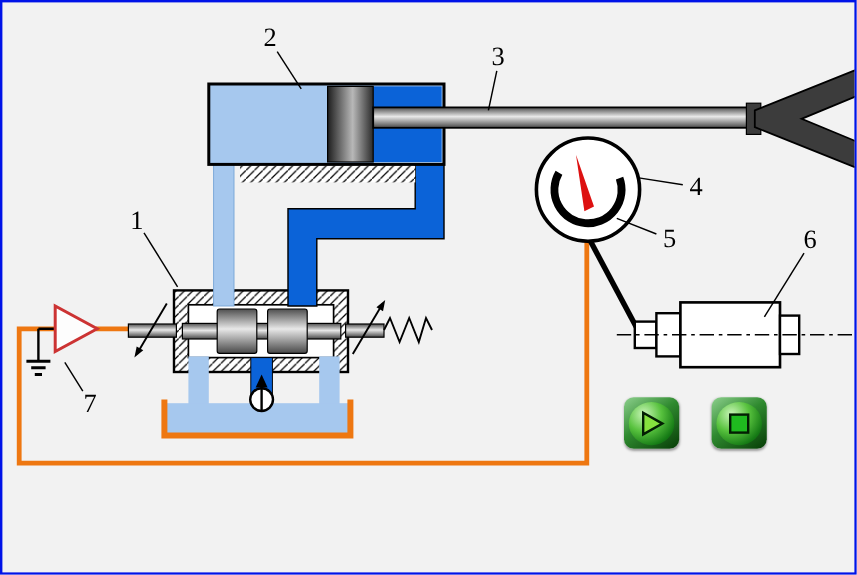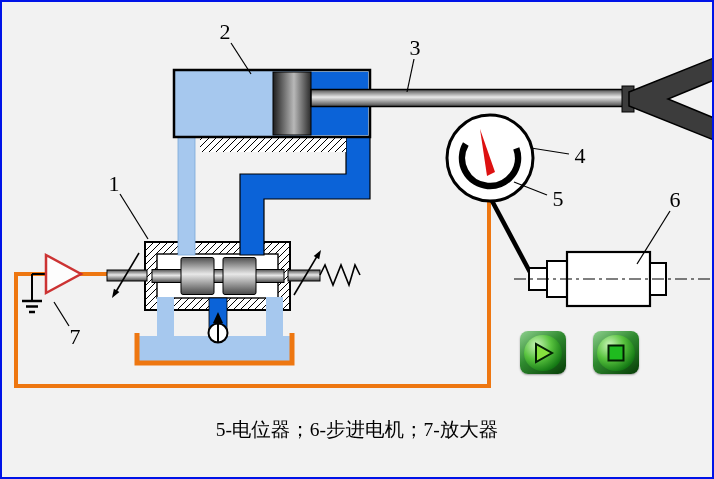--- a/index.html
+++ b/index.html
@@ -179,16 +179,15 @@
   </div>
   <div class="btn btn-stop">
     <div class="orb">
       <svg width="24" height="24">
         <rect x="4.5" y="4.5" width="15" height="15" fill="#1fbb1f" stroke="#031f03" stroke-width="2"></rect>
       </svg>
     </div>
   </div>
 
   <div class="caption">
-    <div>5-电位器；6-步进电机；7-放大器</div>
   </div>
 
 </div>
 
 </body></html>

